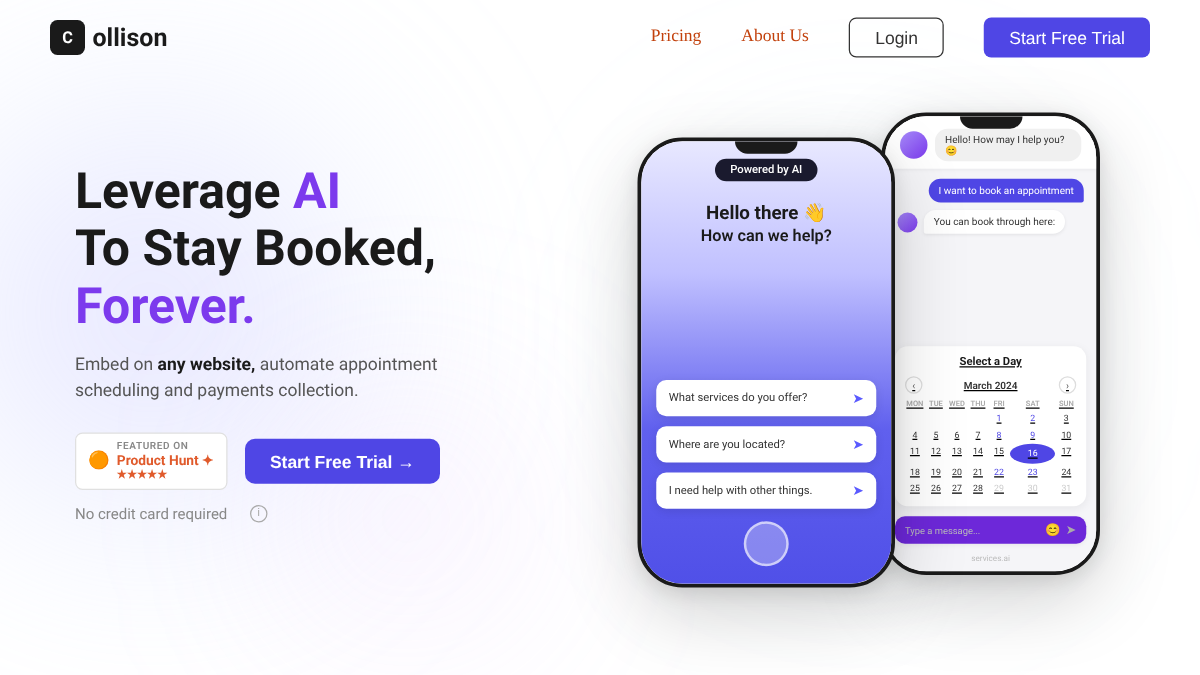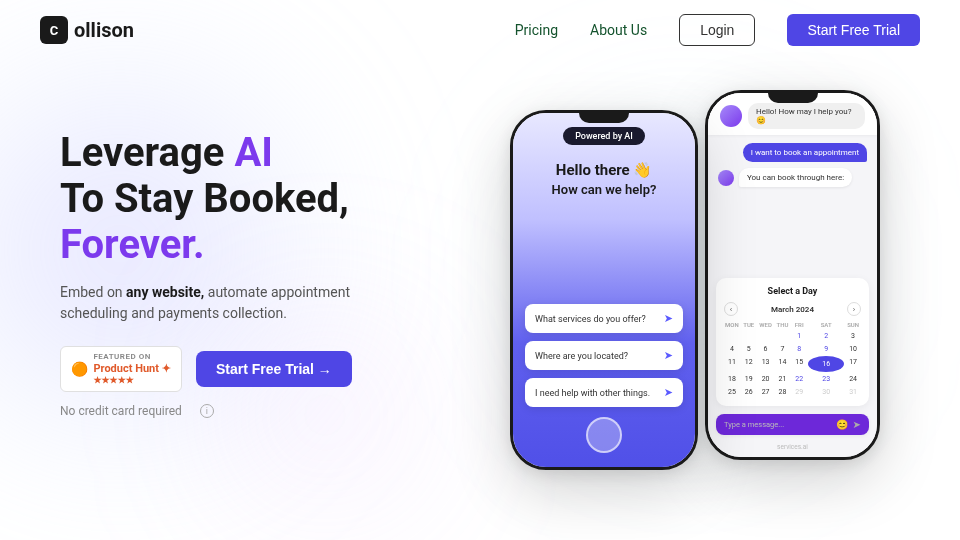--- a/index.html
+++ b/index.html
@@ -62,23 +62,24 @@
       font-size: 13px;
       font-weight: 700;
     }
     .nav-links {
       display: flex;
       align-items: center;
       gap: 32px;
     }
     .nav-link {
       font-size: 14px;
-      color: #14532d;
+      color: #c2410c;
       text-decoration: none;
       cursor: pointer;
+      font-family: Liberation Serif, serif;
     }
     .btn-login {
       padding: 7px 20px;
       border: 1.5px solid #333;
       border-radius: 6px;
       background: transparent;
       font-size: 14px;
       color: #333;
       cursor: pointer;
     }
@@ -218,21 +219,21 @@
     
     .phone {
       position: absolute;
       border-radius: 36px;
       background: #fff;
       box-shadow: 0 20px 60px rgba(0,0,0,0.18), 0 4px 15px rgba(0,0,0,0.1);
       overflow: hidden;
       border: 3px solid #1a1a1a;
     }
     .phone-1 {
-      width: 188px;
+      width: 206px;
       height: 360px;
       left: 50px;
       top: 20px;
       z-index: 6;
     }
     .phone-2 {
       width: 175px;
       height: 370px;
       right: 20px;
       top: 0;
@@ -377,20 +378,21 @@
       box-shadow: 0 1px 3px rgba(0,0,0,0.08);
     }
 
     
     .calendar-widget {
       background: white;
       margin: 0 8px 8px;
       border-radius: 10px;
       padding: 8px;
       box-shadow: 0 2px 8px rgba(0,0,0,0.06);
+      text-decoration: underline;
     }
     .cal-title {
       font-size: 9px;
       font-weight: 700;
       text-align: center;
       color: #1a1a1a;
       margin-bottom: 6px;
     }
     .cal-nav {
       display: flex;

